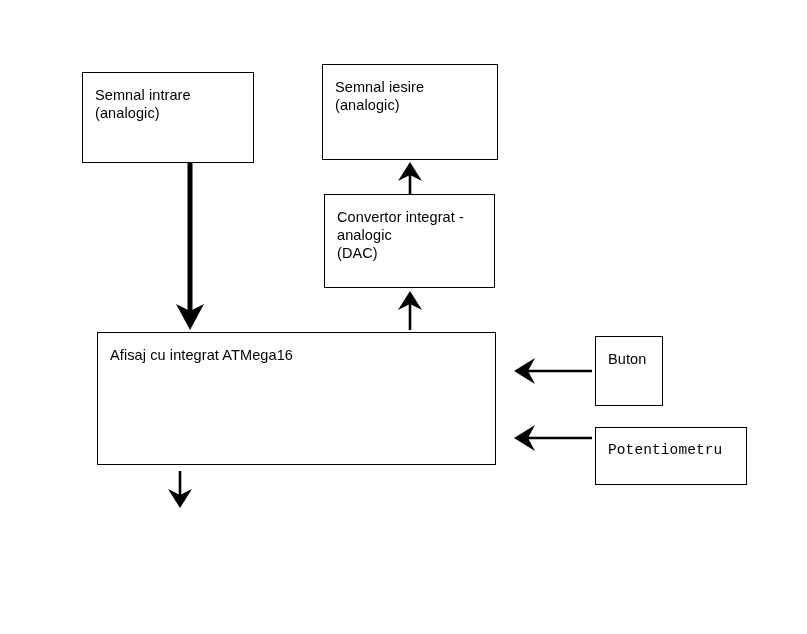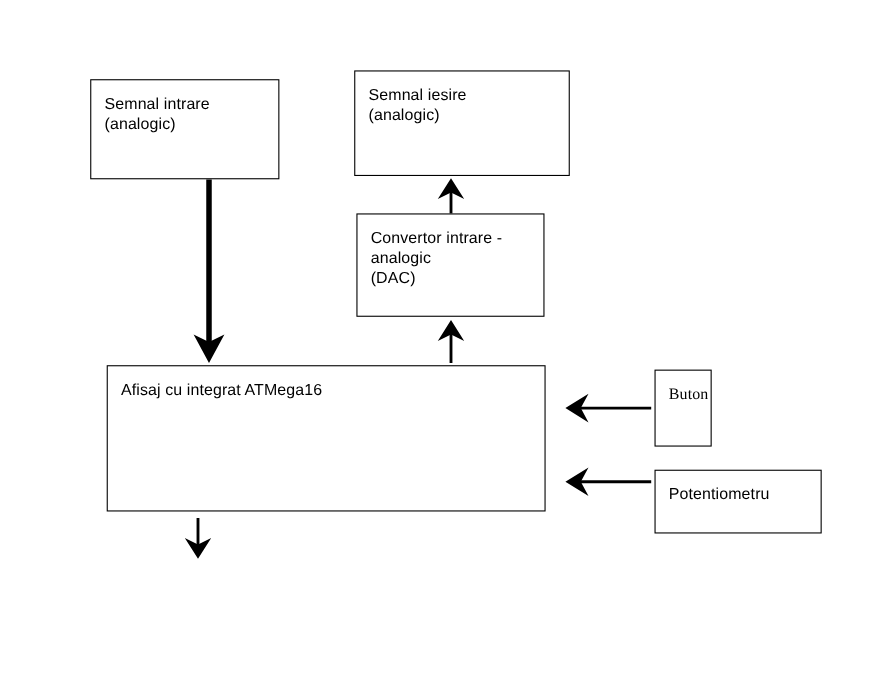--- a/index.html
+++ b/index.html
@@ -77,37 +77,37 @@
       <line x1="180" y1="471" x2="180" y2="498" stroke="#000000" stroke-width="2.6"></line>
       <polygon points="180,508 168,489 180,495 192,489" fill="#000000"></polygon>
     </g>
   </svg>
 
   <div class="node" id="node-input-signal" style="left: 82px; top: 72px; width: 172px; height: 91px;">
     <span class="node-label">Semnal intrare
 (analogic)</span>
   </div>
 
-  <div class="node" id="node-output-signal" style="left: 322px; top: 64px; width: 196px; height: 96px;">
+  <div class="node" id="node-output-signal" style="left: 322px; top: 64px; width: 176px; height: 96px;">
     <span class="node-label">Semnal iesire
 (analogic)</span>
   </div>
 
   <div class="node" id="node-dac" style="left: 324px; top: 194px; width: 171px; height: 94px;">
-    <span class="node-label">Convertor intrare -
+    <span class="node-label">Convertor integrat -
 analogic
 (DAC)</span>
   </div>
 
   <div class="node" id="node-mcu" style="left: 97px; top: 332px; width: 399px; height: 133px;">
     <span class="node-label">Afisaj cu integrat ATMega16</span>
   </div>
 
-  <div class="node" id="node-button" style="left: 595px; top: 336px; width: 52px; height: 70px; font-family: Liberation Serif, serif;">
+  <div class="node" id="node-button" style="left: 595px; top: 336px; width: 68px; height: 70px;">
     <span class="node-label">Buton</span>
   </div>
 
-  <div class="node" id="node-potentiometer" style="left: 595px; top: 427px; width: 152px; height: 58px;">
+  <div class="node" id="node-potentiometer" style="left: 595px; top: 427px; width: 152px; height: 58px; font-family: Liberation Mono, monospace;">
     <span class="node-label">Potentiometru</span>
   </div>
 
 
 </div>
 
 </body></html>

